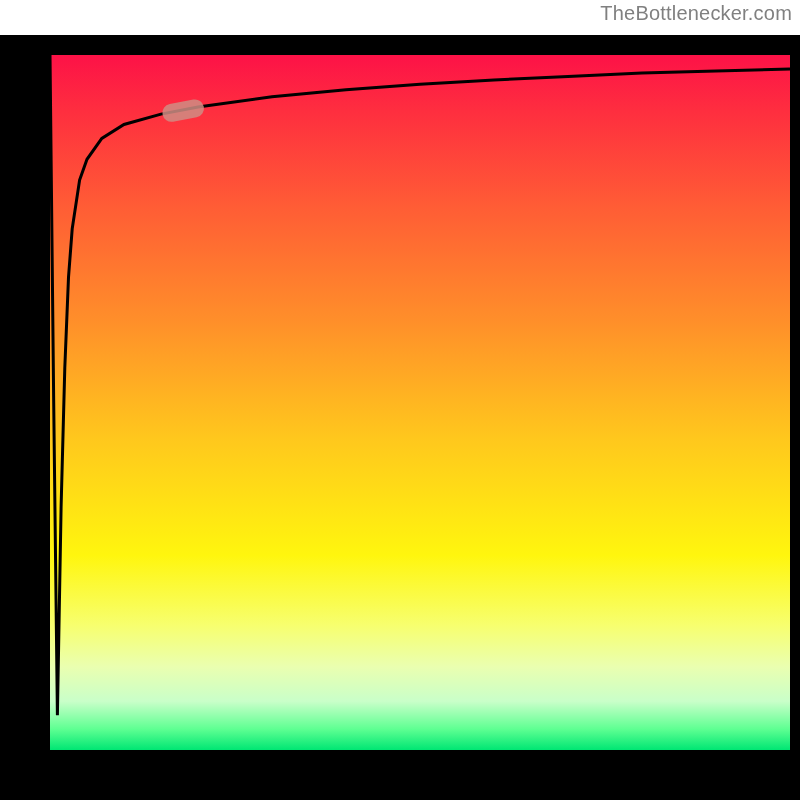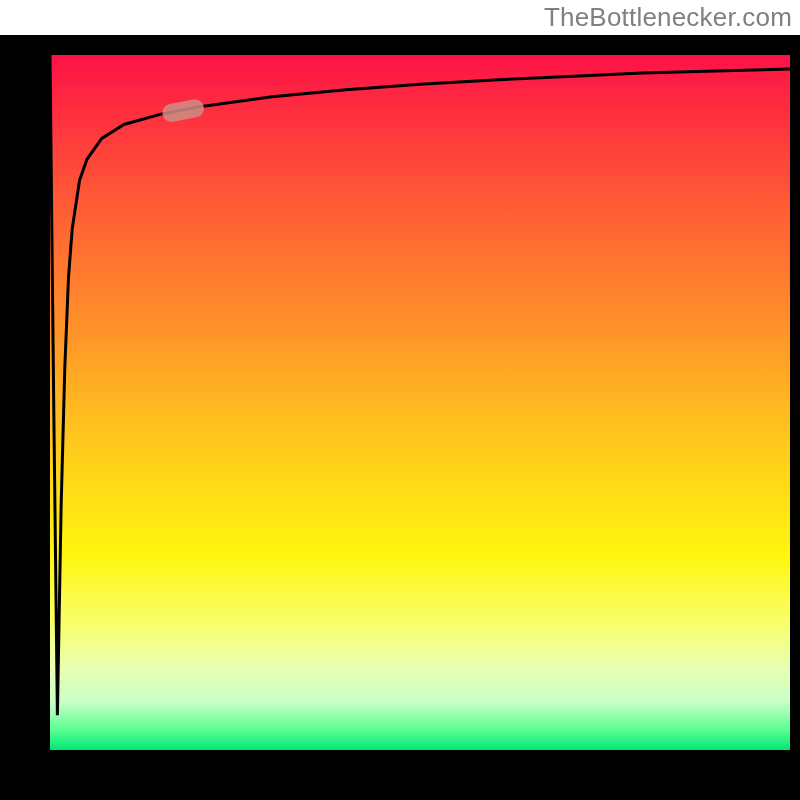--- a/index.html
+++ b/index.html
@@ -9,21 +9,21 @@
   .stage {
     position: relative;
     width: 800px;
     height: 800px;
   }
 
   .watermark {
     position: absolute;
     top: 2px;
     right: 8px;
-    font-size: 26px;
+    font-size: 20px;
     font-weight: 400;
     color: #808080;
     letter-spacing: 0.2px;
     z-index: 10;
   }
 
   
   .frame-top {
     position: absolute;
     left: 0; top: 35px;

